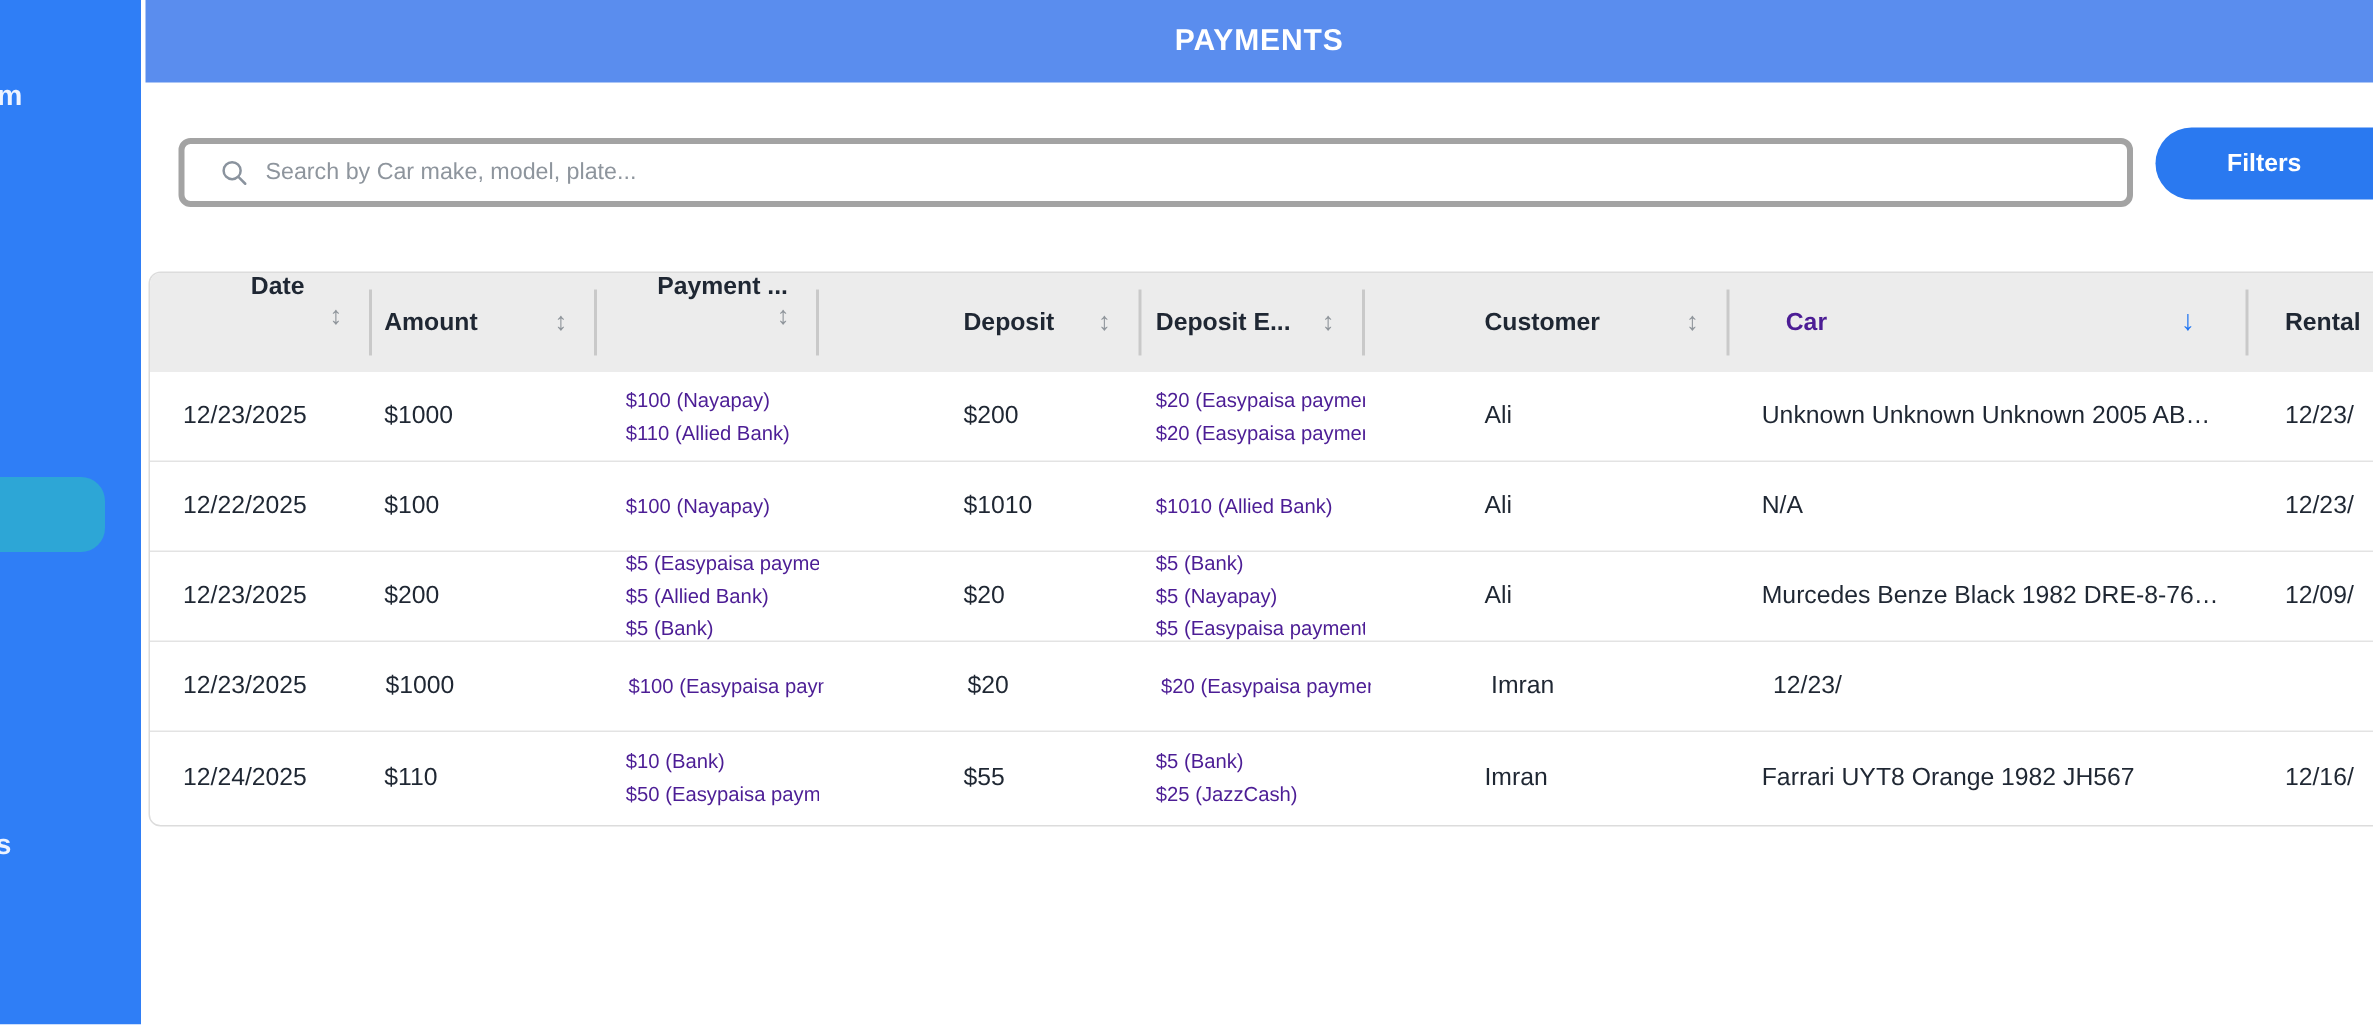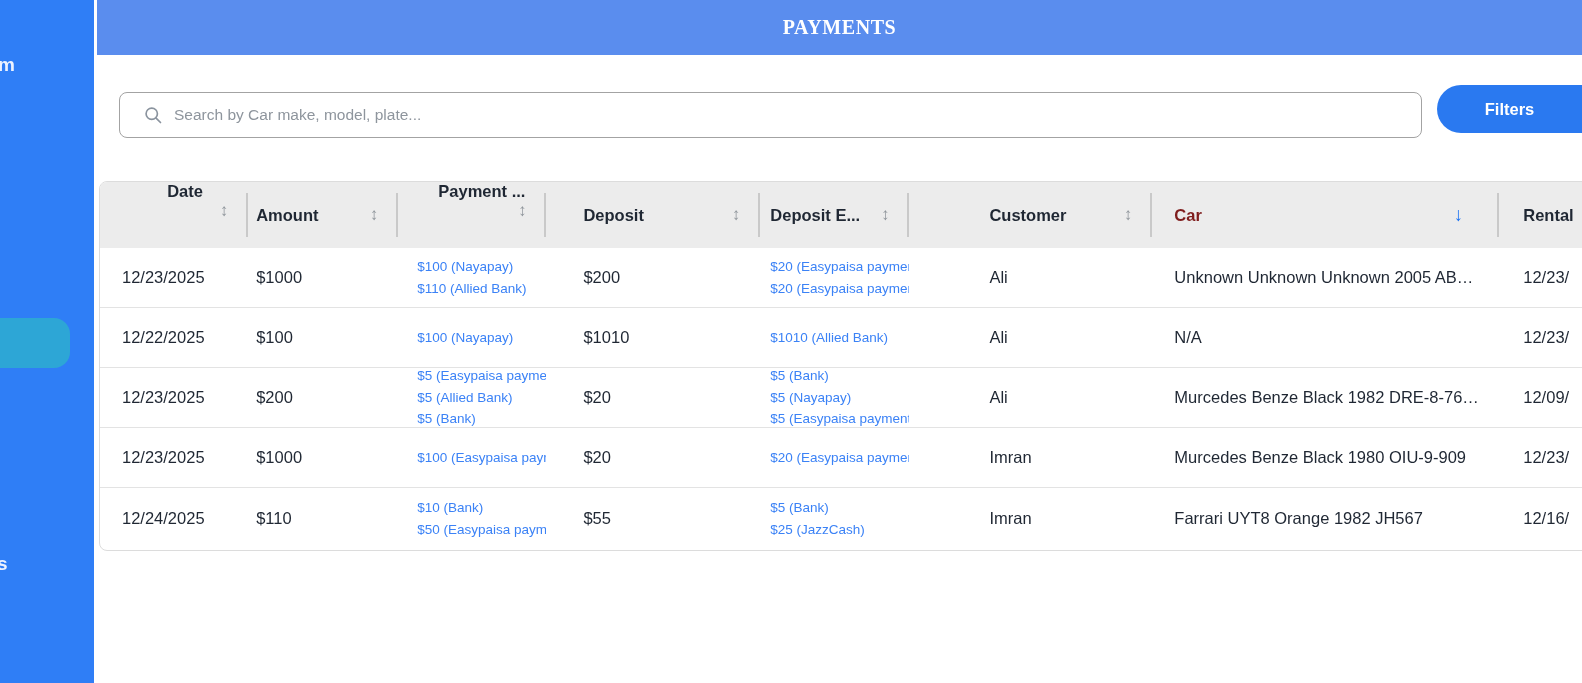--- a/index.html
+++ b/index.html
@@ -10,58 +10,58 @@
   .sidebar { position:absolute; left:0; top:0; width:94px; height:683px; background:#2F7EF6; }
   .sidebar-frag { position:absolute; color:#eef3ff; font-size:19px; font-weight:bold; }
   .frag-top { left:-2px; top:54px; }
   .frag-bottom { left:-3px; top:553px; }
   .active-pill { position:absolute; left:-20px; top:318px; width:90px; height:50px;
     background:#2DA6D6; border-radius:16px; }
 
   
   .topbar { position:absolute; left:97px; top:0; width:1485px; height:55px; background:#5A8DEE;
     display:flex; align-items:center; justify-content:center; }
-  .topbar-title { color:#ffffff; font-size:20px; font-weight:bold; letter-spacing:0.6px;font-family:Liberation Serif, serif; }
+  .topbar-title { color:#ffffff; font-size:20px; font-weight:bold; letter-spacing:0.6px; }
 
   
   .search-box { position:absolute; left:119px; top:92px; width:1303px; height:46px;
-    border:1px solid #a3a3a3; border-radius:8px; background:#fff; display:flex; align-items:center; }
+    border:4px solid #a3a3a3; border-radius:8px; background:#fff; display:flex; align-items:center; }
   .search-icon { margin-left:23px; display:flex; align-items:center; }
   .search-input { flex:1; border:none; outline:none; margin-left:11px; margin-right:16px;
     font-size:15.5px; color:#333; font-family:"Liberation Sans", sans-serif; background:transparent; }
   .search-input::placeholder { color:#8e959d; opacity:1; }
   .filters-btn { position:absolute; left:1437px; top:85px; width:175px; height:48px;
     background:#2A79F0; border:none; border-radius:24px; color:#fff; font-size:16.5px;
     font-weight:bold; font-family:"Liberation Sans", sans-serif; cursor:pointer; text-align:center;
     padding-right:30px; }
 
   
   .grid { position:absolute; left:99px; top:181px; width:1620px; height:370px;
     border:1px solid #dcdcdc; border-radius:8px; overflow:hidden; background:#fff; }
   .thead { display:flex; height:66px; background:#ECECEC; }
   .hcell { position:relative; display:flex; align-items:center; color:#1F2733;
     font-size:16.5px; font-weight:600; }
   .hcell .sep { position:absolute; right:0; top:11px; width:2px; height:44px; background:#c9c9c9; }
   .sort-icon { margin-left:auto; margin-right:20px; color:#8f959b; font-size:17px; }
-  .hcell.sorted .hlabel { color:#7f1d1d; }
+  .hcell.sorted .hlabel { color:#4c1d95;margin-left:16px; }
   .hcell.sorted .sort-icon { color:#1E74F2; margin-right:36px; font-size:19px; }
 
   .row { display:flex; height:60px; border-bottom:1px solid #e3e3e3; }
   .row:first-child { height:64px; }
   .row:last-child { height:61px; border-bottom:none; }
   .cell { display:flex; flex-direction:column; justify-content:center; overflow:hidden;
     color:#1F2733; font-size:16.5px; }
-  .cell .sub { font-size:13.5px; line-height:21.5px; color:#3b82f6; white-space:nowrap; }
+  .cell .sub { font-size:13.5px; line-height:21.5px; color:#4c1d95; white-space:nowrap; }
   .cell .main { white-space:nowrap; }
 
   
   .c-date     { width:149px; padding-left:22px;flex-direction:column; }
   .c-amount   { width:151px; padding-left:8px; }
   .c-payment  { width:149px; padding-left:19px;flex-direction:column; }
-  .c-deposit  { width:215px; padding-left:37px; }
+  .c-deposit  { width:215px; padding-left:96px; }
   .c-depe     { width:150px; padding-left:10px; }
   .c-customer { width:244px; padding-left:80px;gap:31px; }
   .c-car      { width:349px; padding-left:22px; }
   .c-rental   { width:220px; padding-left:24px; }
 </style>
 </head>
 <body>
 
 <div class="sidebar">
   <span class="sidebar-frag frag-top">m</span>
@@ -226,23 +226,20 @@
     </div>
     <div class="cell c-deposit">
         <span class="main">$20</span>
       </div>
     <div class="cell c-depe">
       <span class="sub">$20 (Easypaisa payment)</span>
     </div>
     <div class="cell c-customer">
         <span class="main">Imran</span>
       </div>
-    <div class="cell c-car">
-        <span class="main">Murcedes Benze Black 1980 OIU-9-909</span>
-      </div>
     <div class="cell c-rental">
         <span class="main">12/23/</span>
       </div>
   </div>
 
   <div class="row">
     <div class="cell c-date">
         <span class="main">12/24/2025</span>
       </div>
     <div class="cell c-amount">

